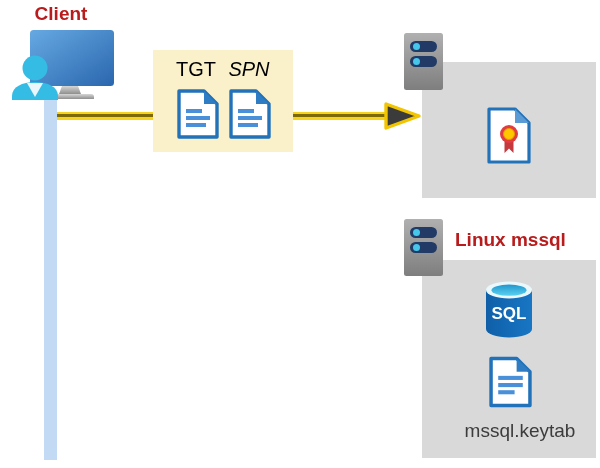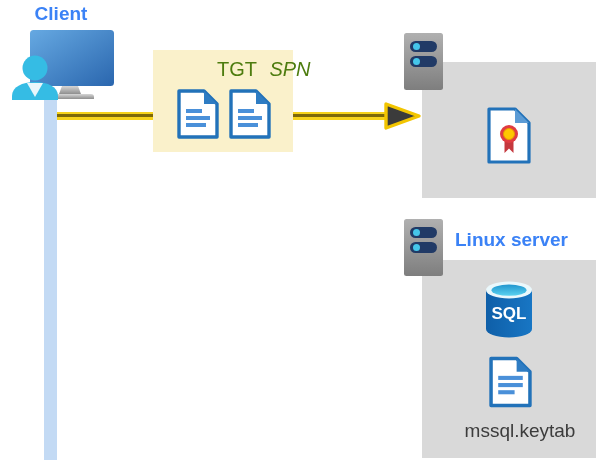--- a/index.html
+++ b/index.html
@@ -1,31 +1,31 @@
 <!DOCTYPE html>
 <html><head>
 <meta charset="utf-8">
 <style>
   html,body{margin:0;padding:0;background:#fff;}
   #diagram{
     position:relative;width:600px;height:468px;background:#ffffff;overflow:hidden;
     font-family:"Liberation Sans","DejaVu Sans",sans-serif;
   }
   .abs{position:absolute;}
-  .title{font-weight:bold;color:#3b82f6;font-size:19px;line-height:23px;}
+  .title{font-weight:bold;color:#b91c1c;font-size:19px;line-height:23px;}
   .client-label{left:10px;top:2px;width:102px;text-align:center;}
   .client-icon{left:8px;top:27px;width:108px;height:74px;z-index:3;}
   .vline{left:44px;top:99px;width:13px;height:361px;background:#C3DAF4;z-index:1;}
   .arrow-line{
     left:57px;top:112px;width:338px;height:8px;z-index:1;
     background:linear-gradient(to bottom,#F6D21A 0 28%,#7D6808 28% 63%,#F6D21A 63% 100%);
   }
   .arrowhead{left:383px;top:101px;width:39px;height:30px;z-index:4;}
   .packet-box{left:153px;top:50px;width:140px;height:102px;background:#FAF1CB;z-index:2;}
-  .packet-label{position:absolute;top:8px;width:48px;text-align:center;font-size:20px;color:#4d7c0f;margin-left:41px;}
+  .packet-label{position:absolute;top:8px;width:48px;text-align:center;font-size:20px;color:#000000;}
   .packet-label.tgt{left:19px;}
   .packet-label.spn{left:72px;font-style:italic;}
   .doc-icon{position:absolute;top:39px;width:42px;height:50px;}
   .doc-icon.tgt{left:24px;}
   .doc-icon.spn{left:76px;}
   .panel{background:#D9D9D9;z-index:2;}
   .dc-panel{left:422px;top:62px;width:174px;height:136px;}
   .ls-panel{left:422px;top:260px;width:174px;height:198px;}
   .server-icon{width:39px;height:57px;z-index:3;}
   .dc-server{left:404px;top:33px;}
@@ -113,21 +113,21 @@
   </svg>
 
   <div class="abs panel ls-panel"></div>
   <svg class="abs server-icon ls-server" viewBox="0 0 39 57">
     <rect x="0" y="0" width="39" height="57" rx="2.5" fill="url(#gsrv)"></rect>
     <rect x="6" y="8" width="27" height="11" rx="5.5" fill="#213A66"></rect>
     <circle cx="12.5" cy="13.5" r="3.5" fill="#45C6EA"></circle>
     <rect x="6" y="23" width="27" height="11" rx="5.5" fill="#213A66"></rect>
     <circle cx="12.5" cy="28.5" r="3.5" fill="#45C6EA"></circle>
   </svg>
-  <div class="abs title ls-title">Linux server</div>
+  <div class="abs title ls-title">Linux mssql</div>
 
   <svg class="abs sql-icon" viewBox="0 0 46 57">
     <defs>
       <linearGradient id="gsql" x1="0" y1="0" x2="1" y2="0">
         <stop offset="0" stop-color="#0F5FA8"></stop>
           <stop offset="1" stop-color="#1876C4"></stop>
       </linearGradient>
       <linearGradient id="gsqltop" x1="0" y1="0" x2="0" y2="1">
         <stop offset="0" stop-color="#2196CE"></stop>
           <stop offset="1" stop-color="#5BD2F0"></stop>

